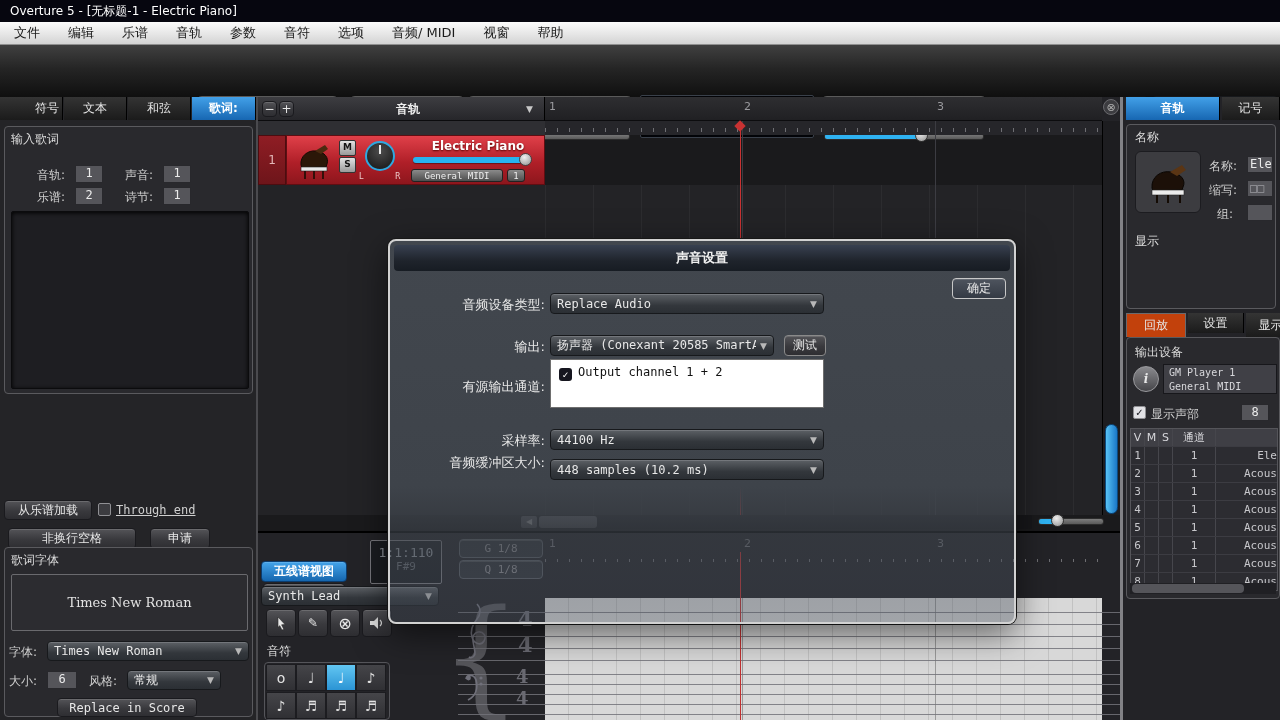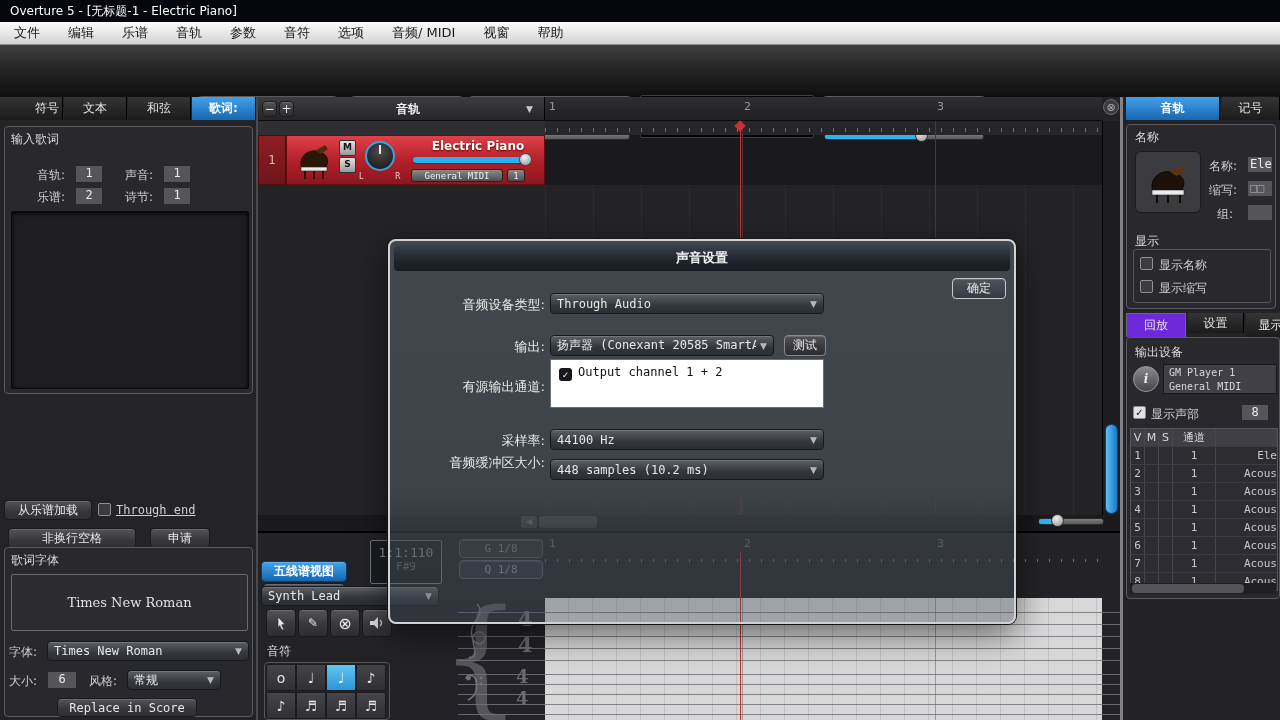--- a/index.html
+++ b/index.html
@@ -507,29 +507,23 @@
         <line x1="36" y1="35" x2="36" y2="43" stroke="#140b04" stroke-width="2"></line>
       </svg>
     </div>
     <span class="lbl" style="left:82px;top:33px;">名称:</span>
     <span class="vbox" style="left:120px;top:31px;width:26px;height:17px;overflow:hidden;text-align:left;padding-left:2px;">Ele</span>
     <span class="lbl" style="left:82px;top:57px;">缩写:</span>
     <span class="vbox" style="left:120px;top:55px;width:26px;height:17px;overflow:hidden;color:#9a9aa0;text-align:left;padding-left:2px;">□□</span>
     <span class="lbl" style="left:90px;top:81px;">组:</span>
     <span class="vbox" style="left:120px;top:79px;width:26px;height:17px;"></span>
     <span class="hdr" style="left:8px;top:108px;">显示</span>
-    <div class="abs" style="left:6px;top:124px;width:138px;height:54px;border:1px solid #55555a;border-radius:3px;box-sizing:border-box;">
-      <span class="chk" style="left:6px;top:7px;"></span>
-      <span class="lbl" style="left:25px;top:7px;">显示名称</span>
-      <span class="chk" style="left:6px;top:30px;"></span>
-      <span class="lbl" style="left:25px;top:30px;">显示缩写</span>
-    </div>
-  </div>
-
-  <div class="abs tab" style="left:1126px;top:313px;width:60px;height:24px;background:#6d28d9;border:1px solid #6a6a6e;border-bottom:none;">
+  </div>
+
+  <div class="abs tab" style="left:1126px;top:313px;width:60px;height:24px;background:#c2410c;border:1px solid #6a6a6e;border-bottom:none;">
       <span>回放</span>
     </div>
   <div class="abs tab" style="left:1188px;top:313px;width:56px;height:20px;">
       <span>设置</span>
     </div>
   <div class="abs tab" style="left:1246px;top:313px;width:50px;height:24px;">
       <span>显示</span>
     </div>
 
   <div class="abs sect" style="left:1126px;top:337px;width:154px;height:262px;">
@@ -614,21 +608,21 @@
   </div>
 
   <div class="abs dialog">
     <div class="dtitle"><span>声音设置</span></div>
     <div class="pbtn" style="left:562px;top:37px;width:54px;height:21px;border:1px solid #c8c8c8;background:linear-gradient(#4e545e,#343a44);">
         <span>确定</span>
       </div>
 
     <span class="dlbl" style="top:55px;">音频设备类型:</span>
     <div class="dd abs" style="left:160px;top:52px;width:274px;height:21px;">
-      <span class="ddt">Through Audio</span>
+      <span class="ddt">Replace Audio</span>
       <span class="dda">▼</span>
     </div>
 
     <span class="dlbl" style="top:97px;">输出:</span>
     <div class="dd abs" style="left:160px;top:94px;width:224px;height:21px;">
       <span class="ddt">扬声器 (Conexant 20585 SmartAudio HD)</span>
       <span class="dda">▼</span>
     </div>
     <div class="pbtn" style="left:394px;top:94px;width:42px;height:21px;border:1px solid #8a8a8a;">
         <span>测试</span>

